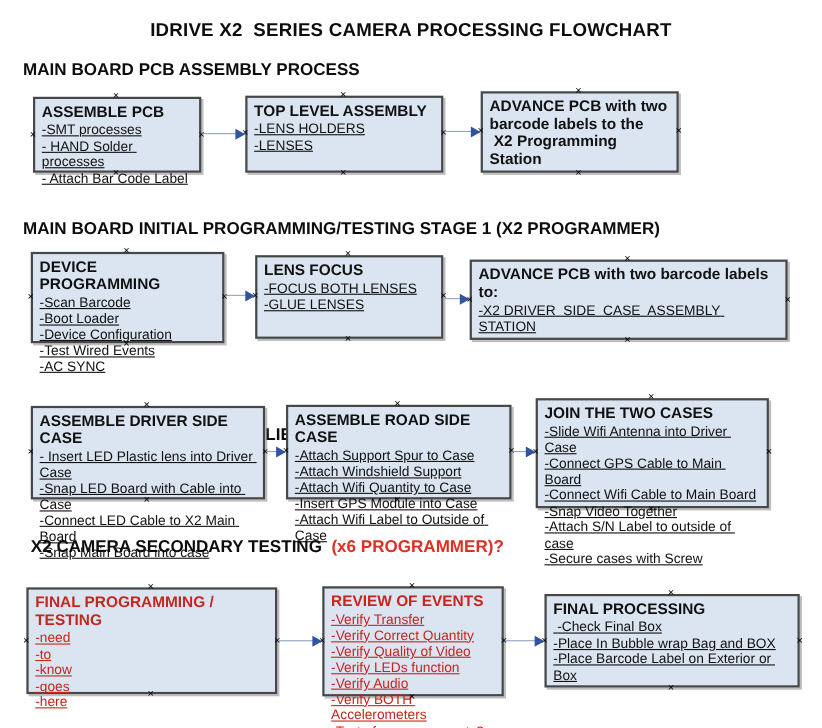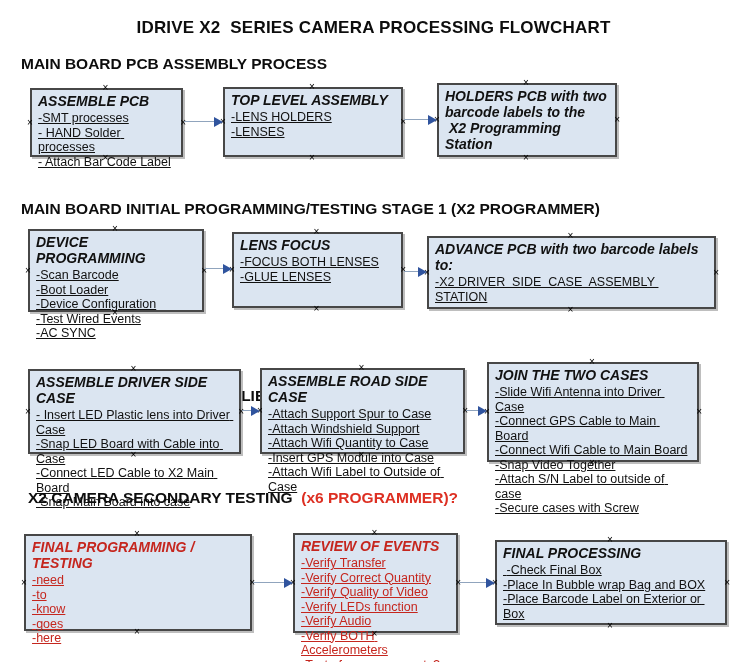--- a/index.html
+++ b/index.html
@@ -14,21 +14,21 @@
   .sec-heading{
     position:absolute;font-size:15.5px;font-weight:bold;white-space:pre-wrap;color:#0d0d0d;
   }
   .sec-heading .red{color:var(--heading-red,#dd2f22);}
   .box{
     position:absolute;background:var(--box-fill,#dbe5f1);
     border:2px solid var(--box-border,#474747);
     box-shadow:2px 2px 0 rgba(125,125,125,.5);
     padding:3px 6px 2px 6px;box-sizing:border-box;overflow:visible;
   }
-  .box-title{font-size:14px;font-weight:bold;white-space:pre-wrap;line-height:16px;margin-bottom:2px;font-style:italic;}
+  .box-title{font-size:14px;font-weight:bold;white-space:pre-wrap;line-height:16px;margin-bottom:2px;}
   .box-item{font-size:12.5px;line-height:14.5px;white-space:pre-wrap;text-decoration:underline;}
   .red-box .box-title,.red-box .box-item{color:var(--red-text,#c5261e);}
   .glue{
     position:absolute;font-size:10px;line-height:8px;color:#000;font-weight:normal;
     pointer-events:none;
   }
   .glue-t{top:-6px;left:calc(50% - 4px);}
   .glue-b{bottom:-7px;left:calc(50% - 4px);}
   .glue-l{left:-5px;top:calc(50% - 4px);}
   .glue-r{right:-5px;top:calc(50% - 4px);}
@@ -67,21 +67,21 @@
     <div class="box-title">TOP LEVEL ASSEMBLY</div>
     <div class="box-item">-LENS HOLDERS</div>
     <div class="box-item">-LENSES</div>
   <span class="glue glue-t">×</span>
       <span class="glue glue-b">×</span>
       <span class="glue glue-l">×</span>
       <span class="glue glue-r">×</span>
     </div>
 
   <div class="box" style="left:437px;top:83px;width:180px;height:74px;">
-    <div class="box-title">HOLDERS PCB with two
+    <div class="box-title">ADVANCE PCB with two
 barcode labels to the
  X2 Programming Station</div>
   <span class="glue glue-t">×</span>
       <span class="glue glue-b">×</span>
       <span class="glue glue-l">×</span>
       <span class="glue glue-r">×</span>
     </div>
 
   <div class="sec-heading" style="left:21px;top:200px;">MAIN BOARD INITIAL PROGRAMMING/TESTING STAGE 1 (X2 PROGRAMMER)</div>
 

